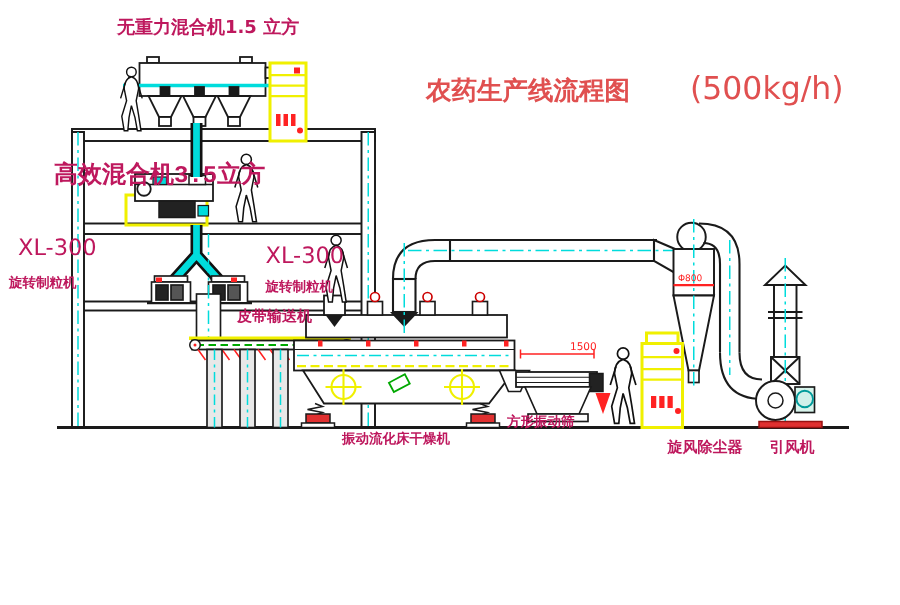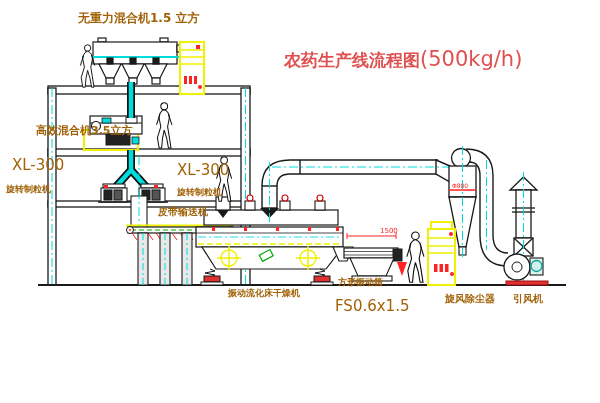--- a/index.html
+++ b/index.html
@@ -1,20 +1,20 @@
 <!DOCTYPE html>
 <html><head>
 <meta charset="utf-8">
 <style>
   html,body{margin:0;padding:0;background:#ffffff;}
   #canvas{position:relative;width:600px;height:403px;background:#ffffff;overflow:hidden;
           font-family:"DejaVu Sans",sans-serif;}
   #linework{position:absolute;left:0;top:0;}
   .lbl{position:absolute;white-space:nowrap;line-height:1;}
-  .magenta{color:#a16207;}
+  .magenta{color:#be185d;}
   .red{color:#ff2222;}
   .title{color:#e05050;}
 </style>
 </head>
 <body>
 
 <div id="canvas">
 
   <svg id="linework" width="600" height="403" viewBox="0 0 600 403">
     <defs>
@@ -238,37 +238,36 @@
 
     <use href="#person" x="0" y="0" width="24" height="56" transform="translate(78,44) scale(0.80)"></use>
     <use href="#person" x="0" y="0" width="24" height="56" transform="translate(154,102) scale(0.85)"></use>
     <use href="#person" x="0" y="0" width="24" height="56" transform="translate(214,156) scale(0.84)"></use>
     <use href="#person" x="0" y="0" width="24" height="56" transform="translate(404,231) scale(0.95)"></use>
   </svg>
 
   <div class="lbl magenta" style="left:78px;top:12px;font-size:12px;font-weight:bold;">无重力混合机1.5 立方</div>
 
   <div class="lbl title" style="left:284px;top:49px;">
-    <span style="font-size:17px;font-weight:bold;">农药生产线流程图</span><span style="font-size:21px;">(500kg/h)</span>
+    <span style="font-size:17px;font-weight:bold;">农药生产线流程图</span><span style="font-size:21px;padding-left:40px;">(500kg/h)</span>
   </div>
 
-  <div class="lbl magenta" style="left:36px;top:125px;font-size:11px;font-weight:bold;">高效混合机3.5立方</div>
+  <div class="lbl magenta" style="left:36px;top:109px;font-size:16px;font-weight:bold;font-family:Liberation Mono, monospace;">高效混合机3.5立方</div>
 
   <div class="lbl magenta" style="left:12px;top:158px;font-size:15px;">XL-300</div>
   <div class="lbl magenta" style="left:6px;top:185px;font-size:9px;font-weight:bold;">旋转制粒机</div>
 
   <div class="lbl magenta" style="left:177px;top:163px;font-size:15px;">XL-300</div>
   <div class="lbl magenta" style="left:177px;top:188px;font-size:9px;font-weight:bold;">旋转制粒机</div>
 
   <div class="lbl magenta" style="left:158px;top:207px;font-size:10px;font-weight:bold;">皮带输送机</div>
 
   <div class="lbl magenta" style="left:228px;top:289px;font-size:9px;font-weight:bold;text-align:right;">振动流化床干燥机</div>
 
   <div class="lbl magenta" style="left:338px;top:278px;font-size:9px;font-weight:bold;">方形振动筛</div>
-  <div class="lbl magenta" style="left:335px;top:299px;font-size:15px;">FS0.6x1.5</div>
 
   <div class="lbl magenta" style="left:445px;top:294px;font-size:10px;font-weight:bold;">旋风除尘器</div>
   <div class="lbl magenta" style="left:513px;top:294px;font-size:10px;font-weight:bold;">引风机</div>
 
   <div class="lbl red" style="left:360px;top:228px;font-size:7px;margin-left:20px;">1500</div>
   <div class="lbl red" style="left:452px;top:183px;font-size:6px;">Φ800</div>
 
 </div>
 
 </body></html>

